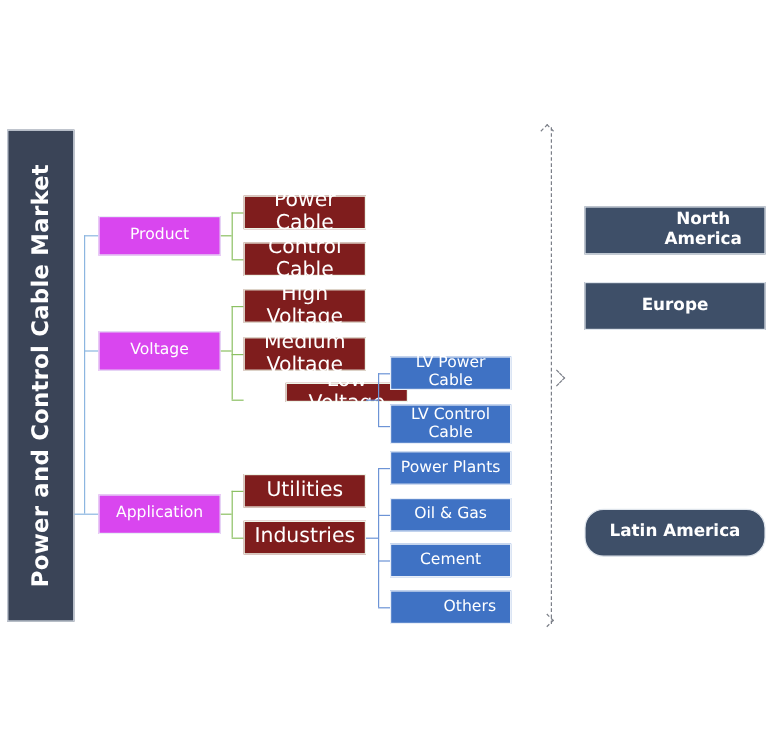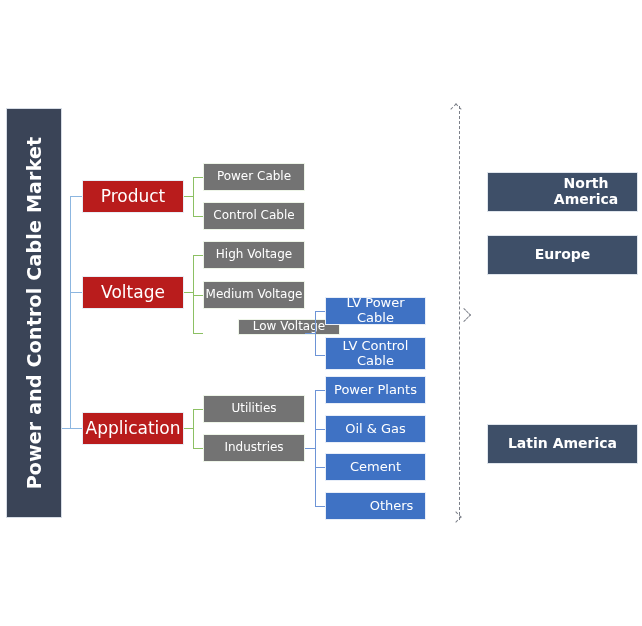--- a/index.html
+++ b/index.html
@@ -44,28 +44,28 @@
     position: absolute;
     box-sizing: border-box;
     display: flex;
     align-items: center;
     justify-content: center;
     text-align: center;
     color: #ffffff;
     line-height: 1.12;
   }
   .node.level1 {
-    background: #b91c1c;
+    background: #d946ef;
     border: 1px solid #e8eef6;
+    font-size: 13px;
+  }
+  .node.level2 {
+    background: #7f1d1d;
+    border: 1px solid #eef5e8;
     font-size: 17px;
-  }
-  .node.level2 {
-    background: #737373;
-    border: 1px solid #eef5e8;
-    font-size: 12px;
   }
   .node.level3 {
     background: #3f72c4;
     border: 1px solid #e8eef8;
     font-size: 13px;
   }
   .node.region {
     background: #3e4f68;
     border: 1px solid #dfe5ec;
     font-size: 14px;
@@ -234,17 +234,17 @@
   <div class="brace-cap top"></div>
   <div class="brace-cap bottom"></div>
   <div class="brace-tip"></div>
 
   <div class="node region" style="left:487px; top:172px; width:151px; height:40px;padding-left:47px;">
     <span>North America</span>
   </div>
   <div class="node region" style="left:487px; top:235px; width:151px; height:40px;">
     <span>Europe</span>
   </div>
-  <div class="node region" style="left:487px; top:424px; width:151px; height:40px;">
+  <div class="node region" style="left:487px; top:424px; width:151px; height:40px;border-radius:16px;">
     <span>Latin America</span>
   </div>
 
 </div>
 
 </body></html>

